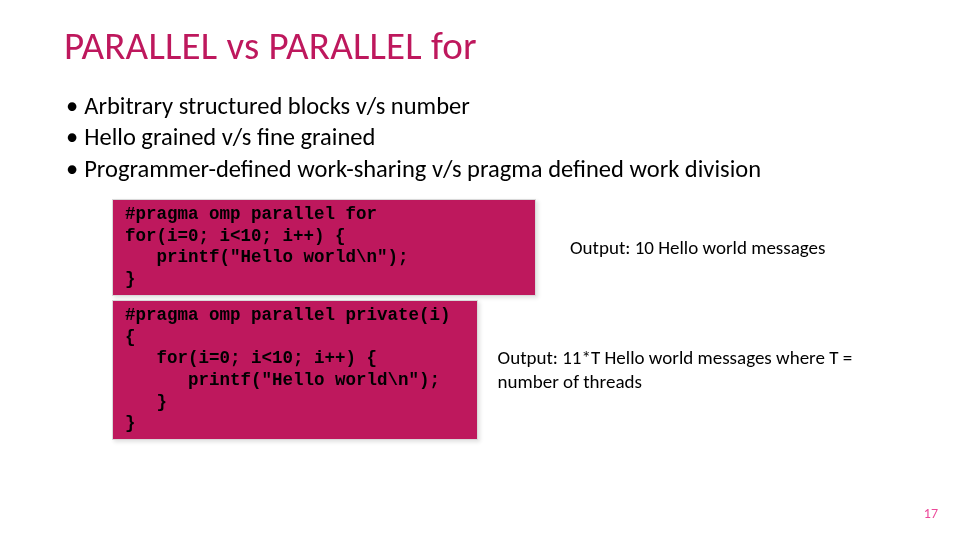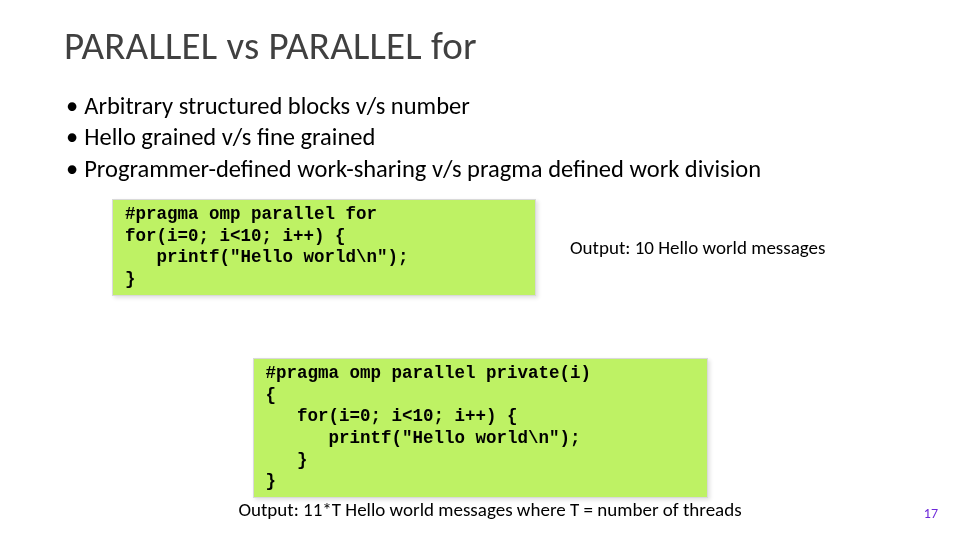--- a/index.html
+++ b/index.html
@@ -15,21 +15,21 @@
     overflow: hidden;
   }
   .slide {
     position: relative;
     width: 960px;
     height: 540px;
     padding: 22px 64px 0 64px;
   }
   .title {
     font-size: 39px;
-    color: #404040;
+    color: #be185d;
     font-weight: 400;
     letter-spacing: 0.2px;
     margin-bottom: 22px;
   }
   .bullets {
     font-size: 24.5px;
     color: #000;
     line-height: 1.28;
     margin-bottom: 14px;
   }
@@ -40,29 +40,28 @@
   .bullets .dot {
     display: inline-block;
     margin: 0 6px 0 2px;
   }
   .code-row {
     display: flex;
     align-items: center;
     margin-top: 10px;
   }
   .code-row + .code-row {
-    margin-top: 14px;
-    flex-direction: column;
+    margin-top: 4px;
   }
   .spacer-left {
     width: 48px;
     flex: 0 0 48px;
   }
   .code-box {
-    background: #bef264;
+    background: #be185d;
     border: 1px solid #d9d9d9;
     box-shadow: 2px 2px 4px rgba(0,0,0,0.12);
     padding: 4px 12px 4px 12px;
     font-family: "Courier New", Courier, monospace;
     font-weight: bold;
     font-size: 17.5px;
     line-height: 1.24;
     color: #000;
     white-space: pre;
   }
@@ -75,21 +74,21 @@
     line-height: 1.25;
   }
   .output-2 {
     margin-left: 20px;
   }
   .page-number {
     position: absolute;
     right: 22px;
     bottom: 18px;
     font-size: 14px;
-    color: #6d28d9;
+    color: #ec4899;
   }
 </style>
 </head>
 <body>
 
 <div class="slide">
 
   <h1 class="title">PARALLEL vs PARALLEL for</h1>
 
   <div class="bullets">

